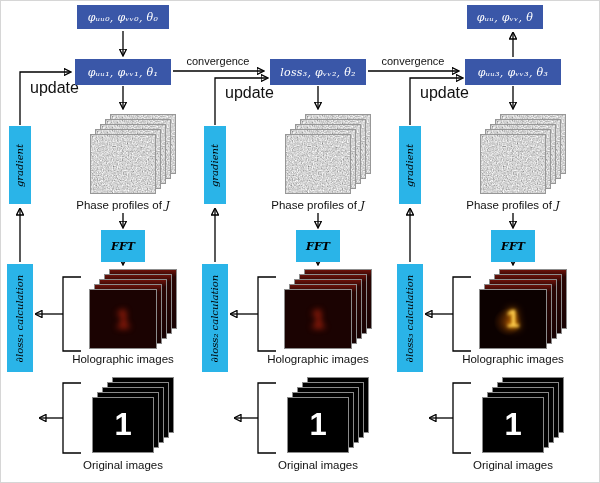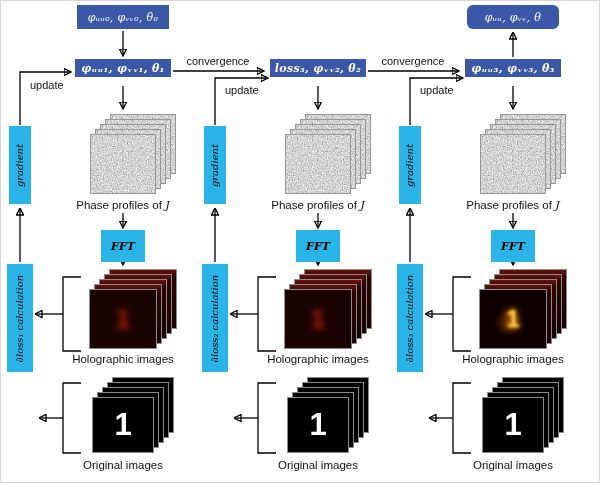--- a/index.html
+++ b/index.html
@@ -6,29 +6,29 @@
   .stage{position:relative;width:600px;height:483px;background:#fff;overflow:hidden;
          border:1px solid #d6d6d6;box-sizing:border-box;
          font-family:"Liberation Sans",sans-serif;}
   .overlay{position:absolute;left:0;top:0;pointer-events:none;}
   .overlay path{stroke:#000;stroke-width:1.3;fill:none;}
 
   .pbox{position:absolute;background:var(--param-blue,#3a57a8);color:#fff;
         display:flex;align-items:center;justify-content:center;
         font:italic 11px "DejaVu Serif",serif;letter-spacing:.3px;}
   .top-init{left:76px;top:4px;width:92px;height:24px;}
-  .top-final{left:466px;top:4px;width:92px;height:24px;border-radius:6px;}
-  .param{left:-48px;top:58px;width:96px;height:18px;font-weight:bold;}
+  .top-final{left:466px;top:4px;width:76px;height:24px;}
+  .param{left:-48px;top:58px;width:96px;height:26px;}
 
   .col{position:absolute;top:0;width:0;height:0;}
   #col1{left:122px;} #col2{left:317px;} #col3{left:512px;}
 
   .conv-label{position:absolute;top:54px;width:96px;text-align:center;
               font-size:11px;color:#111;}
-  .update-label{position:absolute;font-size:11px;color:#111;}
+  .update-label{position:absolute;font-size:16px;color:#111;}
 
   .stack{position:absolute;}
   .layer{position:absolute;box-sizing:border-box;border:1px solid #979797;overflow:hidden;}
   .phase-stack{left:-33px;top:113px;width:86px;height:80px;}
   .phase-stack .layer{width:66px;height:60px;background:#9a9a9a;}
   .layer svg{position:absolute;left:0;top:0;width:100%;height:100%;display:block;}
 
   .holo-stack{left:-34px;top:268px;width:88px;height:80px;}
   .holo-stack .layer{width:68px;height:60px;background:#1b0302;border-color:#8c8c8c;
                      display:flex;align-items:center;justify-content:center;}

